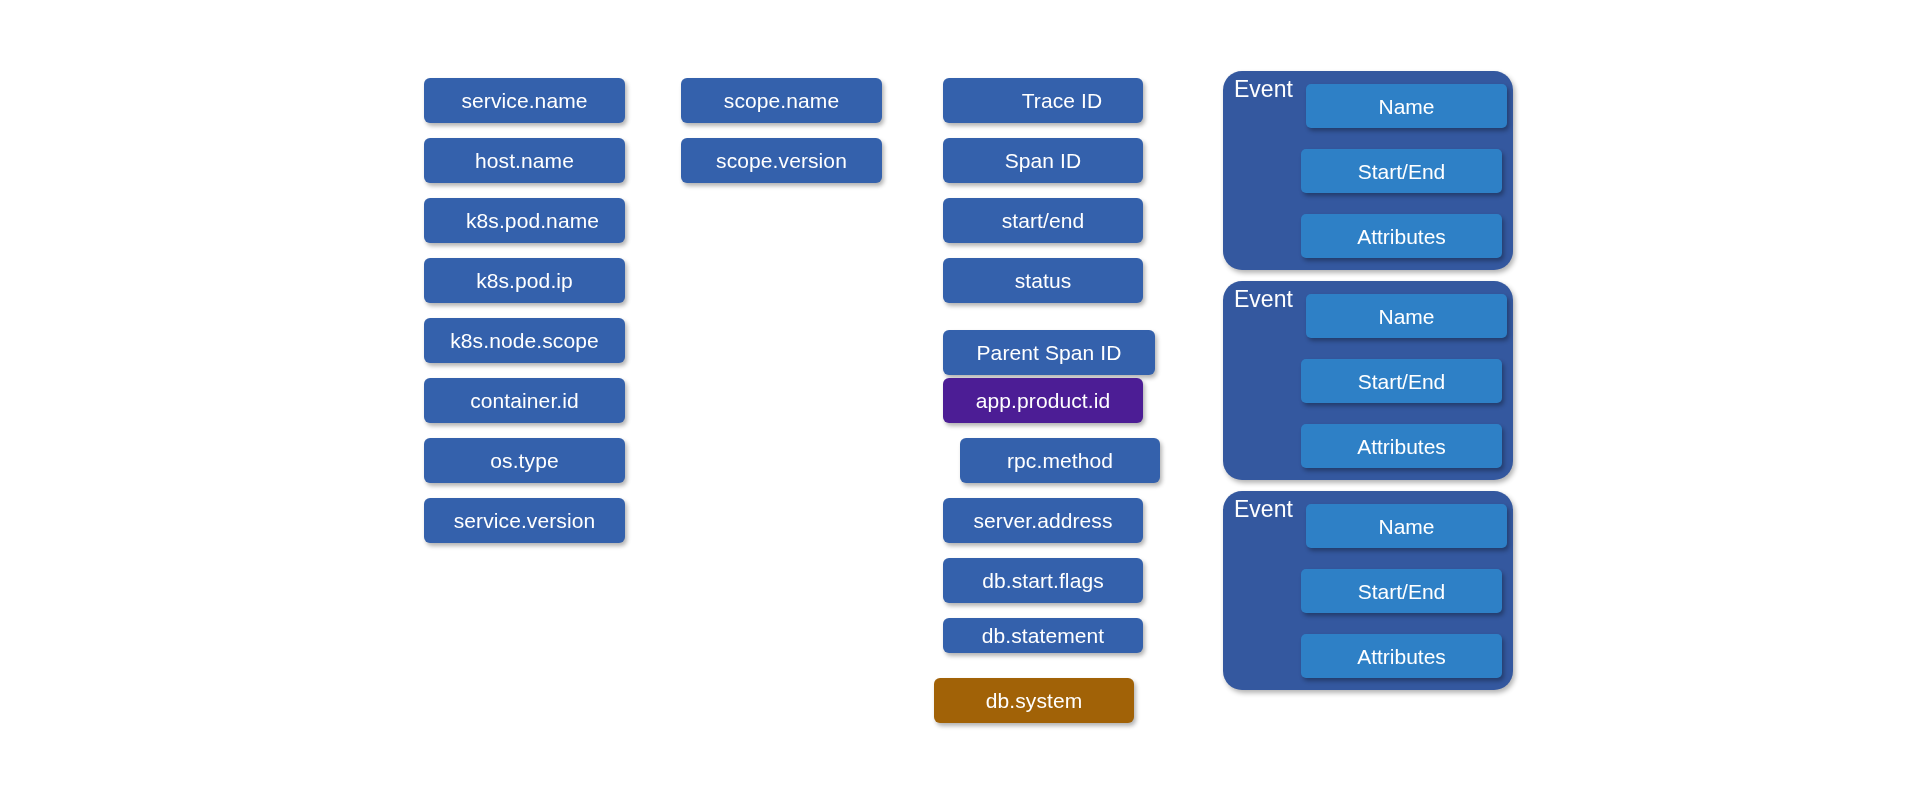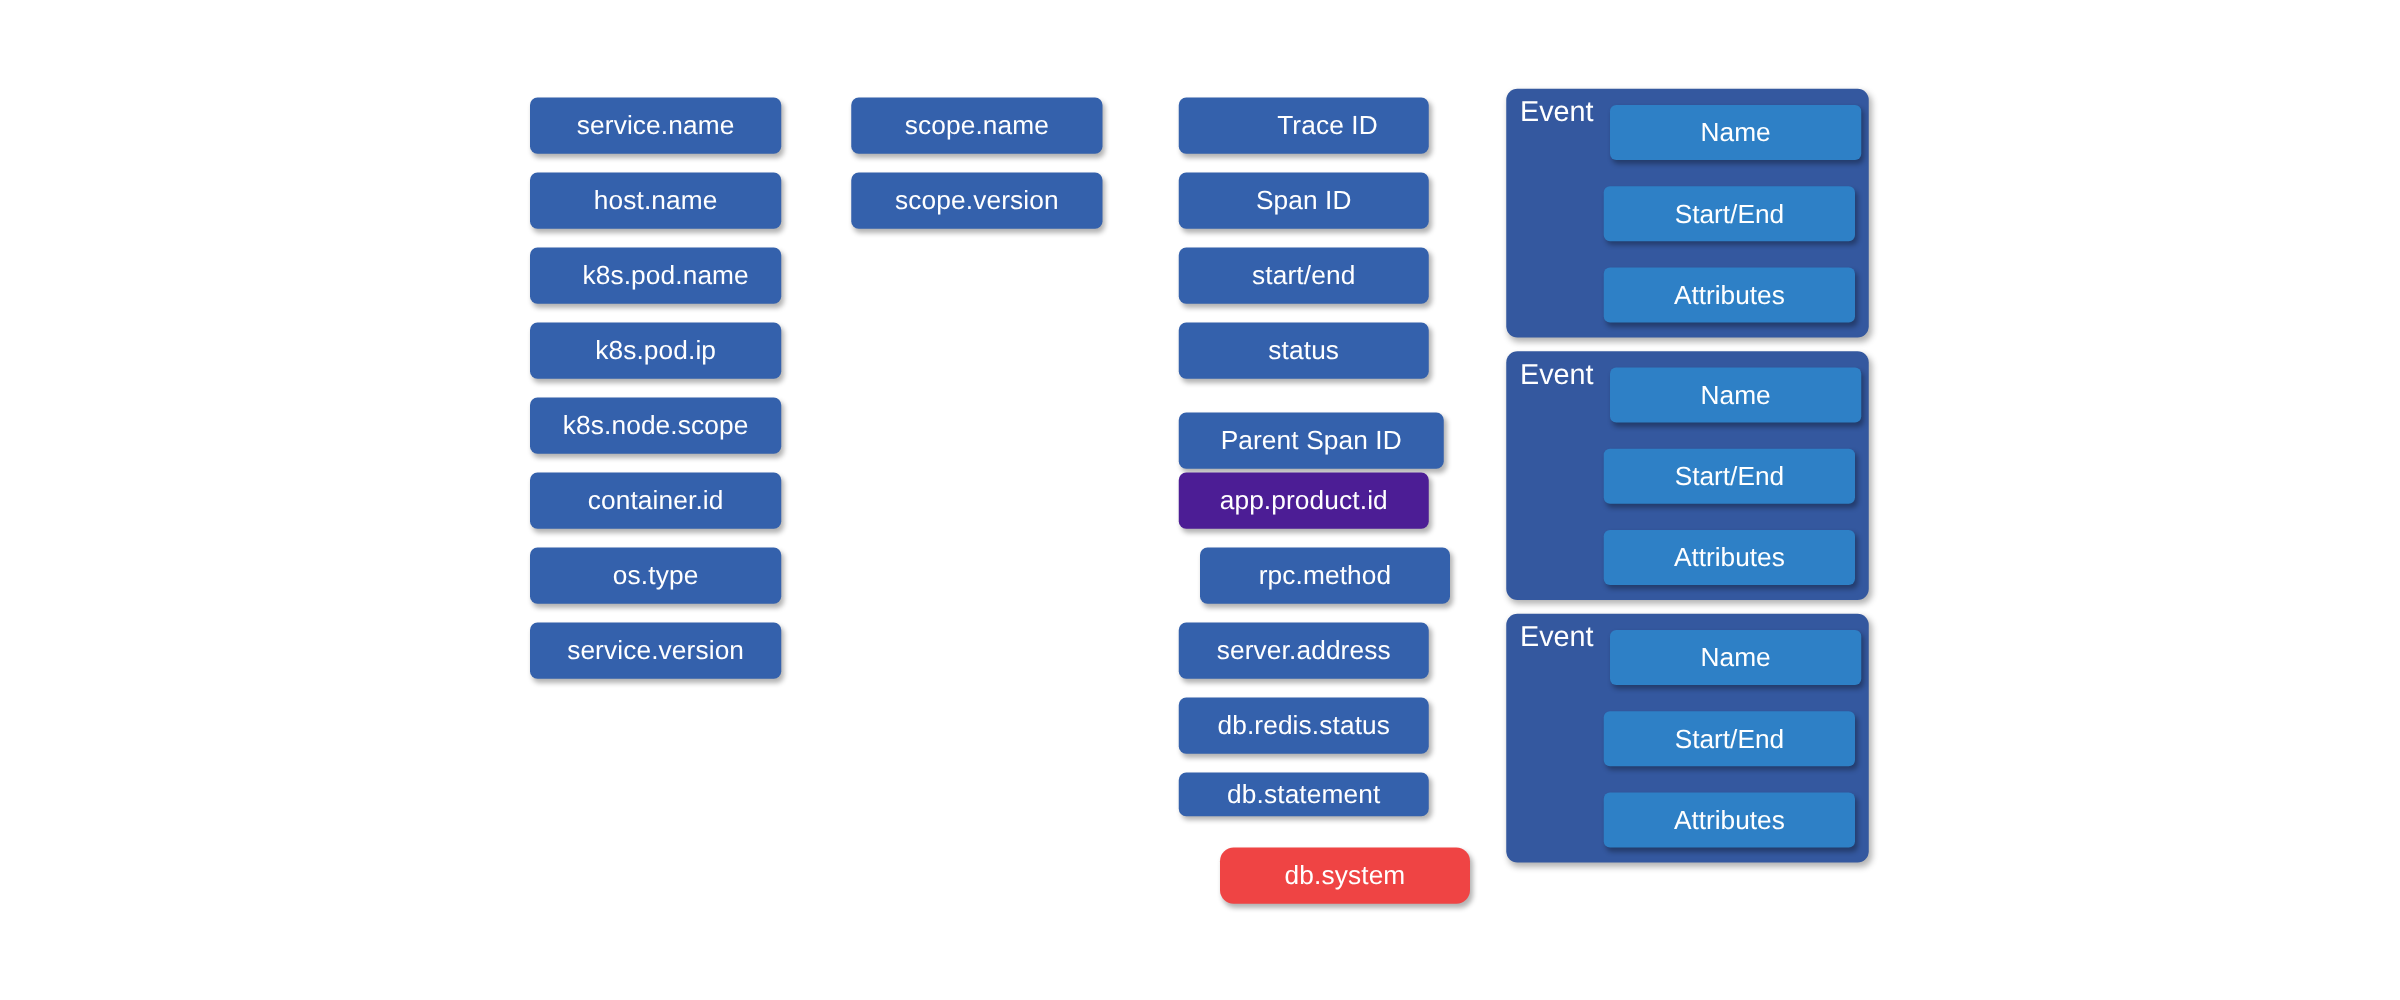--- a/index.html
+++ b/index.html
@@ -46,22 +46,23 @@
     left: 0;
     width: 100%;
     height: 100%;
   }
 
   
   .event-panel {
     position: absolute;
     box-sizing: border-box;
     background: #34589F;
-    border-radius: 9px;
+    border-radius: 19px;
     box-shadow: 2px 3px 5px rgba(0,0,0,0.30);
+    margin-left: 18px;
   }
   .event-label {
     position: absolute;
     left: 11px;
     top: 7px;
     color: #ffffff;
     font-size: 23px;
     line-height: 1;
     white-space: nowrap;
     user-select: none;
@@ -105,23 +106,23 @@
 
   <div class="column">
       <div class="pill" style="left: 943px; top: 78px; width: 200px; height: 45px; background: rgb(52, 97, 172); padding-left: 38px;">Trace ID</div>
       <div class="pill" style="left: 943px; top: 138px; width: 200px; height: 45px; background: rgb(52, 97, 172); text-align: right;">Span ID</div>
       <div class="pill" style="left: 943px; top: 198px; width: 200px; height: 45px; background: rgb(52, 97, 172);">start/end</div>
       <div class="pill" style="left: 943px; top: 258px; width: 200px; height: 45px; background: rgb(52, 97, 172);">status</div>
       <div class="pill" style="left: 943px; top: 330px; width: 212px; height: 45px; background: rgb(52, 97, 172);">Parent Span ID</div>
       <div class="pill" style="left: 943px; top: 378px; width: 200px; height: 45px; background: #4c1d95;">app.product.id</div>
       <div class="pill" style="left: 943px; top: 438px; width: 200px; height: 45px; background: rgb(52, 97, 172); margin-left: 17px;">rpc.method</div>
       <div class="pill" style="left: 943px; top: 498px; width: 200px; height: 45px; background: rgb(52, 97, 172);">server.address</div>
-      <div class="pill" style="left: 943px; top: 558px; width: 200px; height: 45px; background: rgb(52, 97, 172);">db.redis.status</div>
+      <div class="pill" style="left: 943px; top: 558px; width: 200px; height: 45px; background: rgb(52, 97, 172);">db.start.flags</div>
       <div class="pill" style="left: 943px; top: 618px; width: 200px; height: 35px; background: rgb(52, 97, 172);">db.statement</div>
-      <div class="pill" style="left: 976px; top: 678px; width: 200px; height: 45px; background: #ef4444; border-radius: 11px;">db.system</div>
+      <div class="pill" style="left: 934px; top: 678px; width: 200px; height: 45px; background: #a16207;">db.system</div>
     </div>
 
   <div class="column">
       <div class="event-panel" style="left: 1205px; top: 71px; width: 290px; height: 199px; background: rgb(52, 88, 159);">
         <div class="event-label">Event</div>
         <div class="event-box" style="left: 83px; top: 13px; width: 201px; height: 44px; background: rgb(46, 128, 198);">Name</div>
         <div class="event-box" style="left: 78px; top: 78px; width: 201px; height: 44px; background: rgb(46, 128, 198);">Start/End</div>
         <div class="event-box" style="left: 78px; top: 143px; width: 201px; height: 44px; background: rgb(46, 128, 198);">Attributes</div>
       </div>
       <div class="event-panel" style="left: 1205px; top: 281px; width: 290px; height: 199px; background: rgb(52, 88, 159);">

